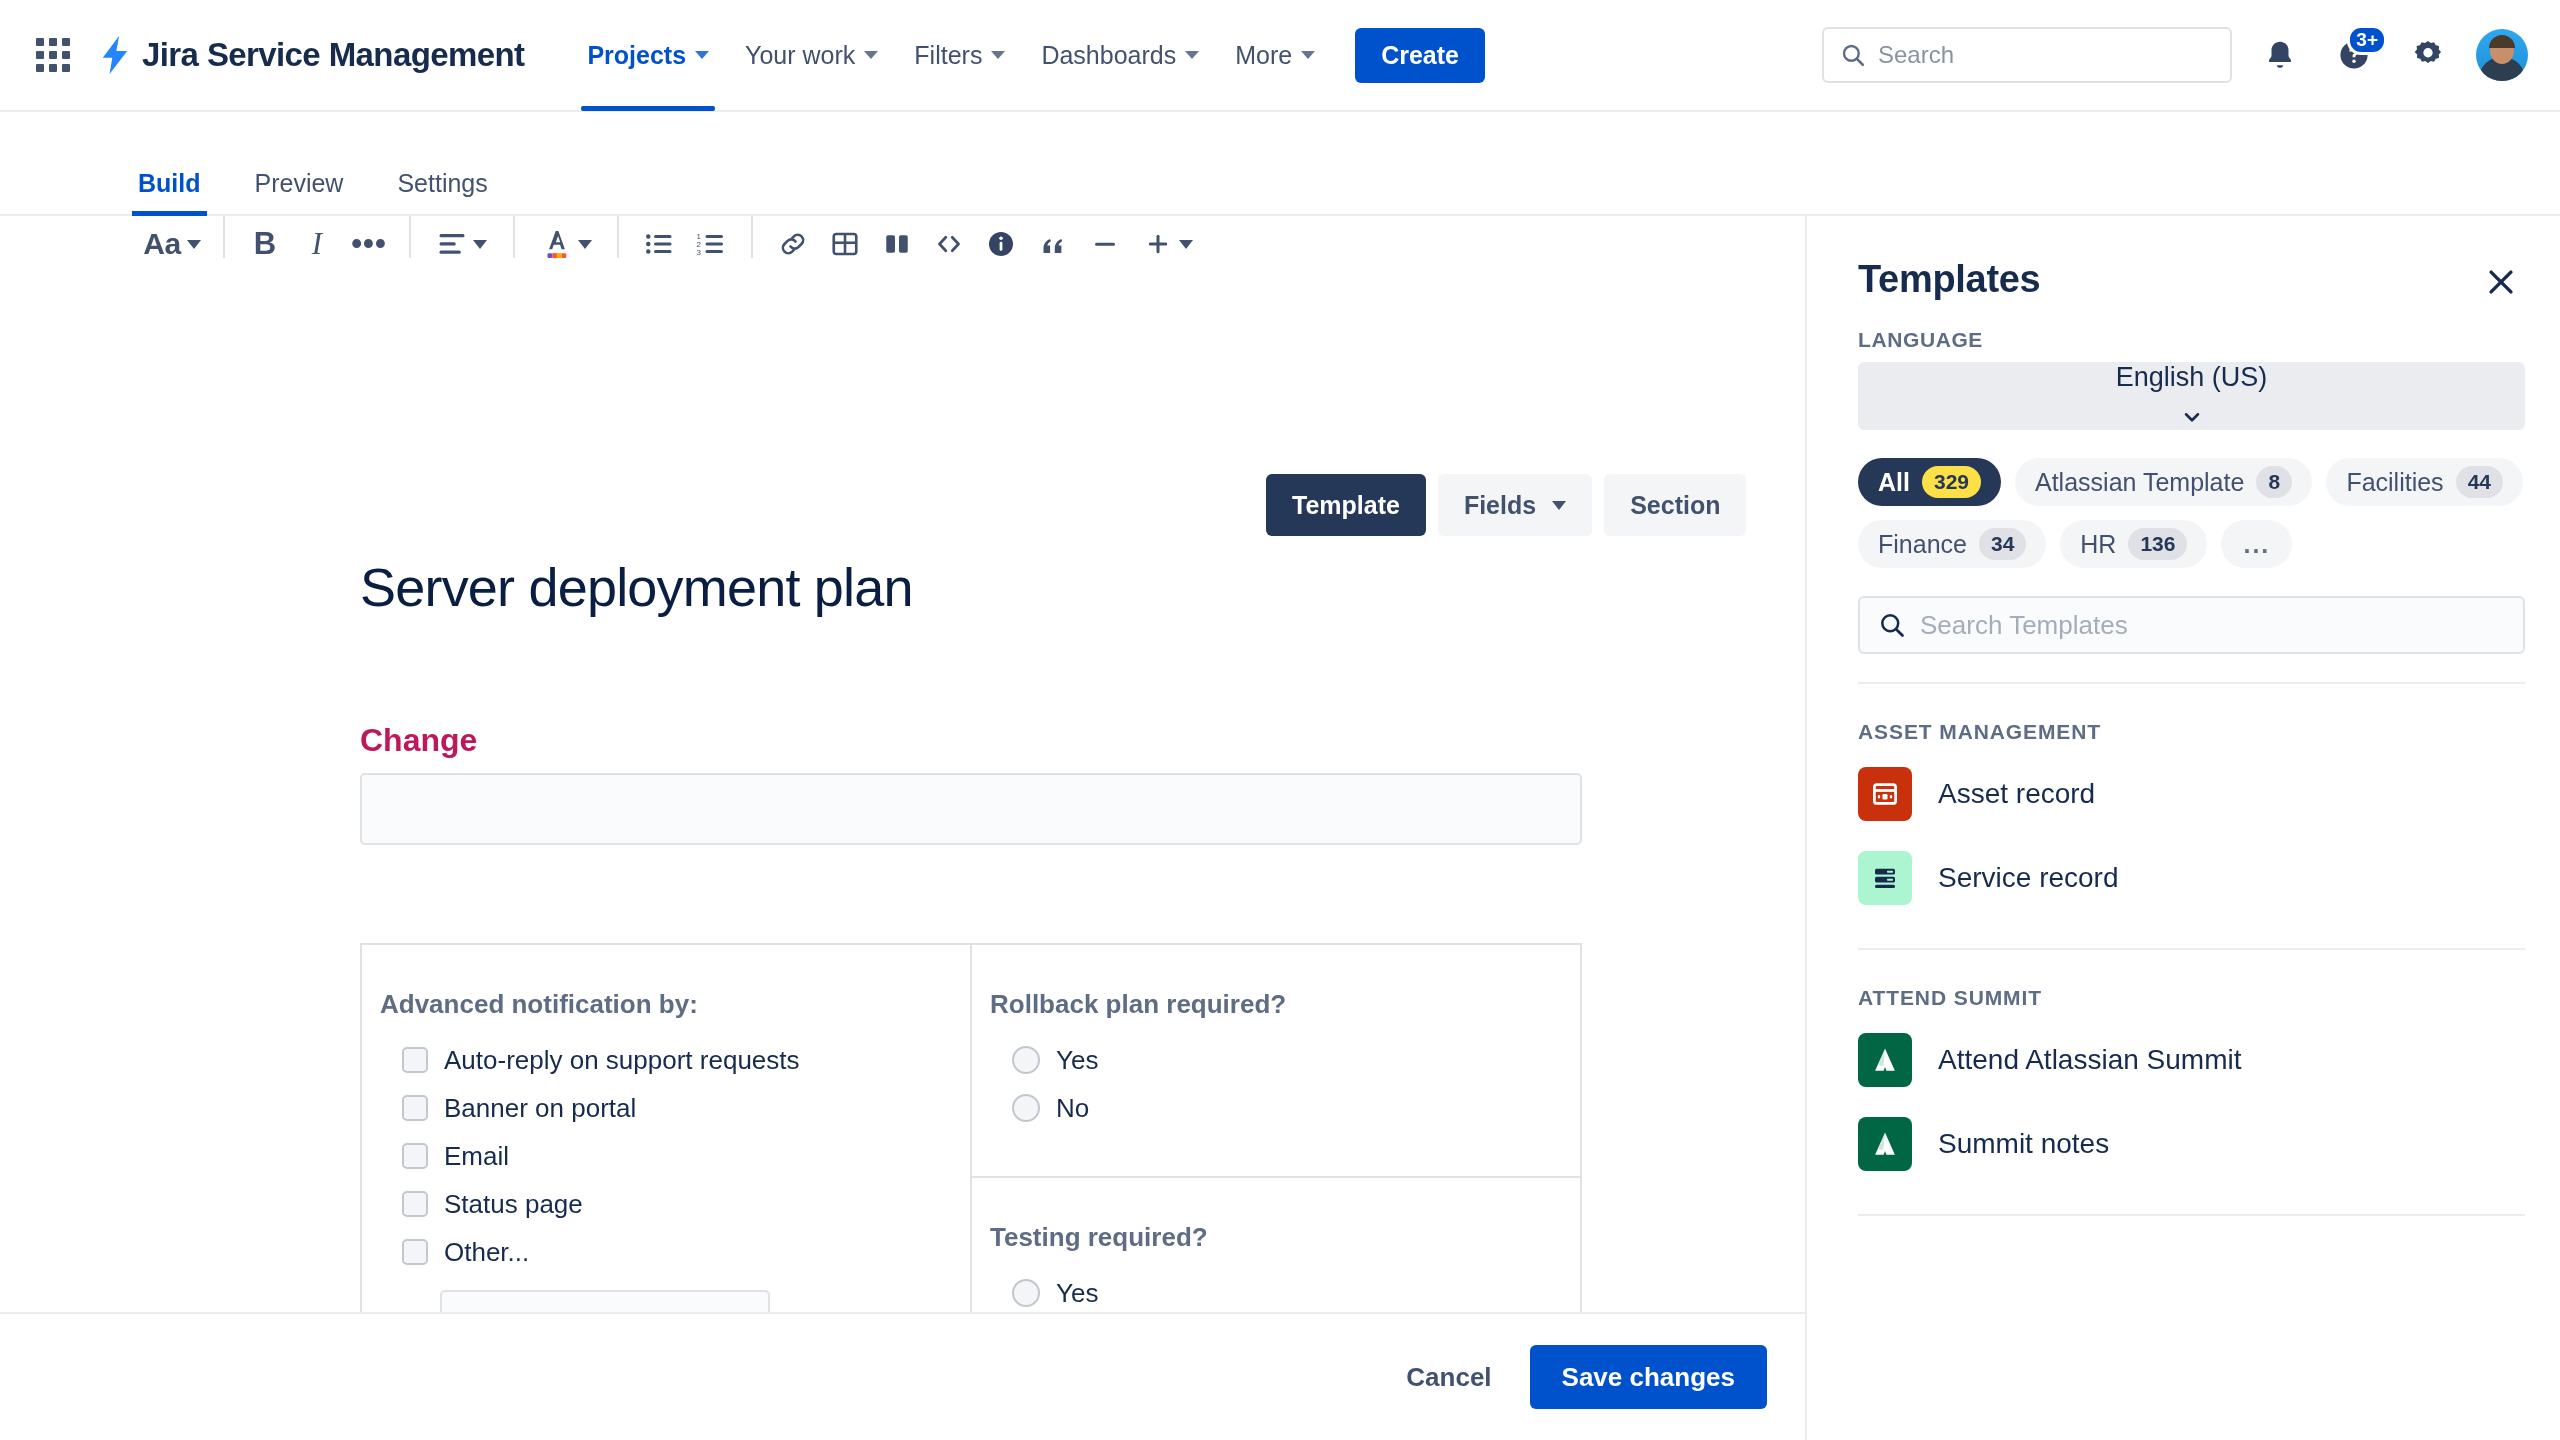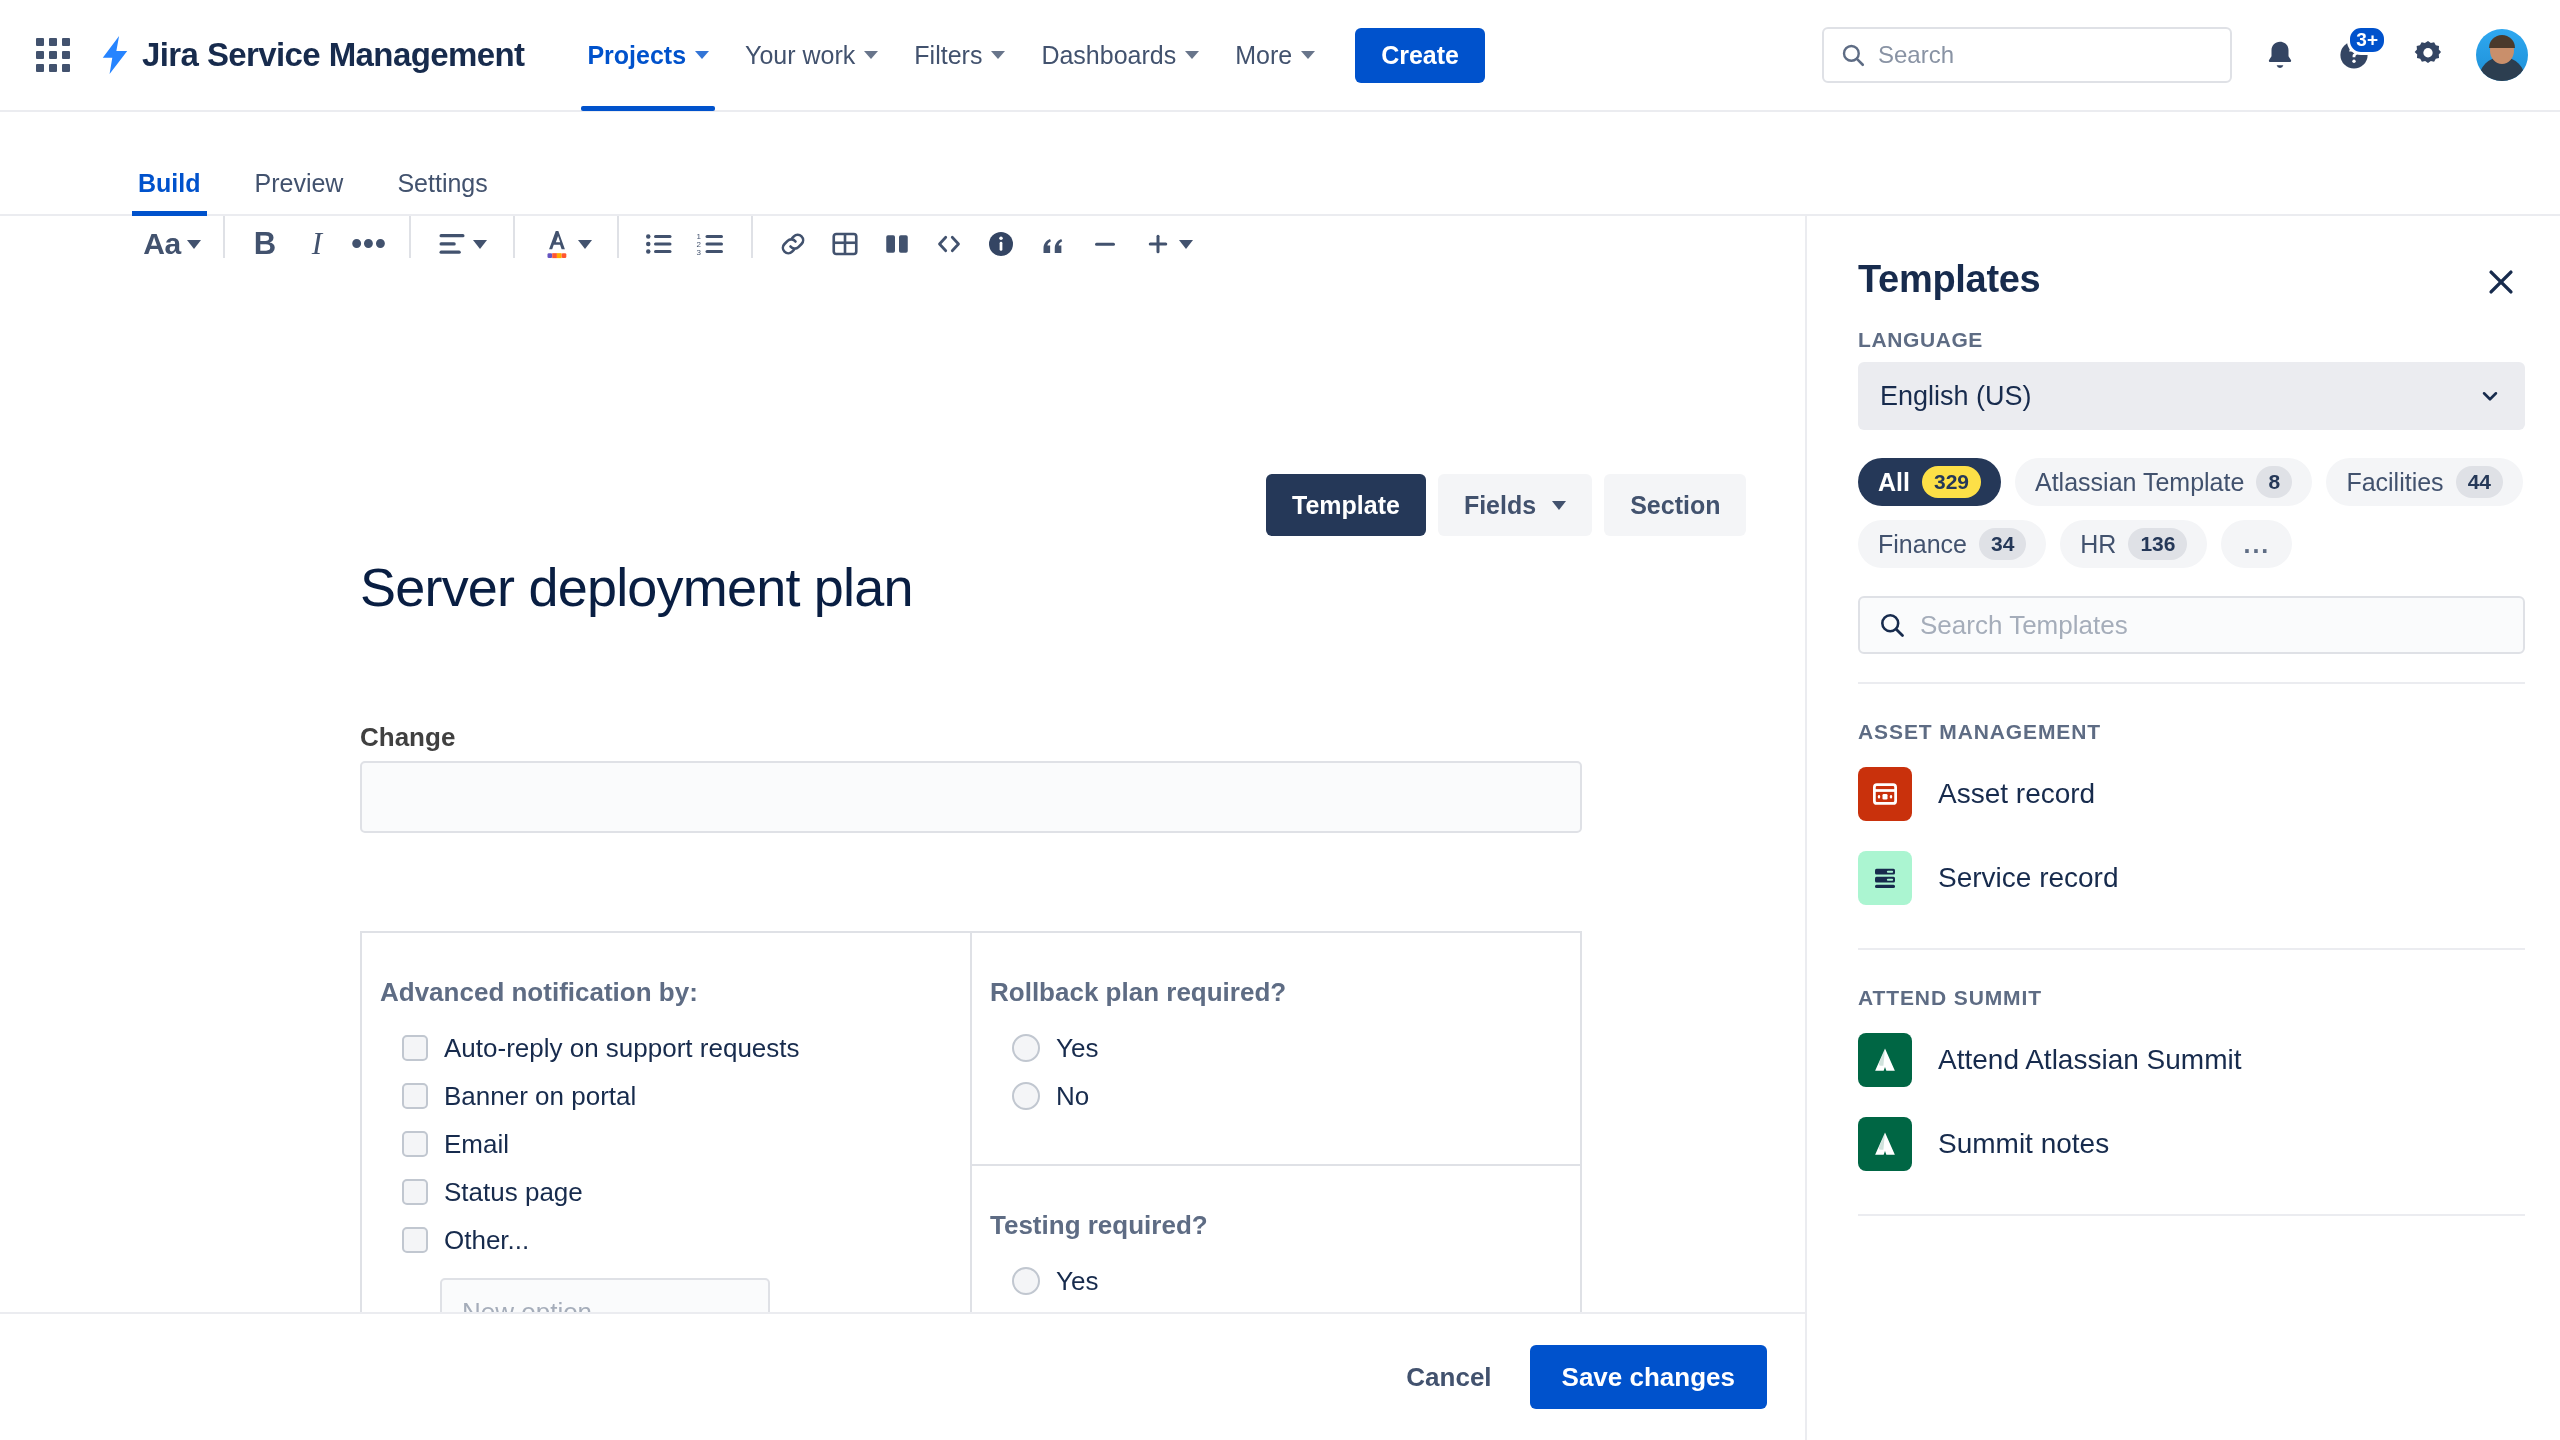--- a/index.html
+++ b/index.html
@@ -158,21 +158,21 @@
   .doc {
     position: absolute; top: 340px; left: 0; width: 1805px; height: 972px;
     overflow: hidden;
   }
   .doc-title {
     font-size: 54px; font-weight: 400; color: #091e42;
     margin: 0 0 0 360px; letter-spacing: -0.8px;
   }
   .field-block { margin: 104px 0 0 360px; width: 1222px; }
   .field-label {
-    font-size: 26px; font-weight: 700; color: #404040; margin-bottom: 8px;
+    font-size: 32px; font-weight: 700; color: #be185d; margin-bottom: 14px;
   }
   .field-input {
     width: 1222px; height: 72px; background: #fafbfc;
     border: 2px solid #dfe1e6; border-radius: 5px;
   }
 
   .tbl {
     margin: 98px 0 0 360px; width: 1222px;
     border-collapse: collapse; table-layout: fixed;
   }
@@ -232,21 +232,21 @@
   .panel-title { font-size: 38px; font-weight: 700; color: #172b4d; letter-spacing:-.3px;}
   .close-x { width: 48px; height: 48px; cursor: pointer; display:flex;
              align-items:center; justify-content:center; }
   .panel-sub {
     font-size: 21px; font-weight: 700; color: #5e6c84;
     letter-spacing: .6px; margin-top: 22px;
   }
   .select {
     margin-top: 10px; height: 68px; background: #ebecf0; border-radius: 6px;
     display: flex; align-items: center; justify-content: space-between;
-    padding: 0 22px; cursor: pointer;
+    padding: 0 22px; cursor: pointer; flex-direction: column;
   }
   .select span { font-size: 27px; color: #172b4d; }
   .chips { margin-top: 28px; display: flex; flex-wrap: wrap; gap: 14px; }
   .chip {
     height: 48px; border-radius: 24px; background: #f4f5f7; color: #42526e;
     display: flex; align-items: center; gap: 12px; padding: 0 20px;
     font-size: 25px; font-weight: 500; cursor: pointer; white-space: nowrap;
   }
   .chip.active { background: #253858; color: #fff; font-weight: 600; }
   .chip-count {

